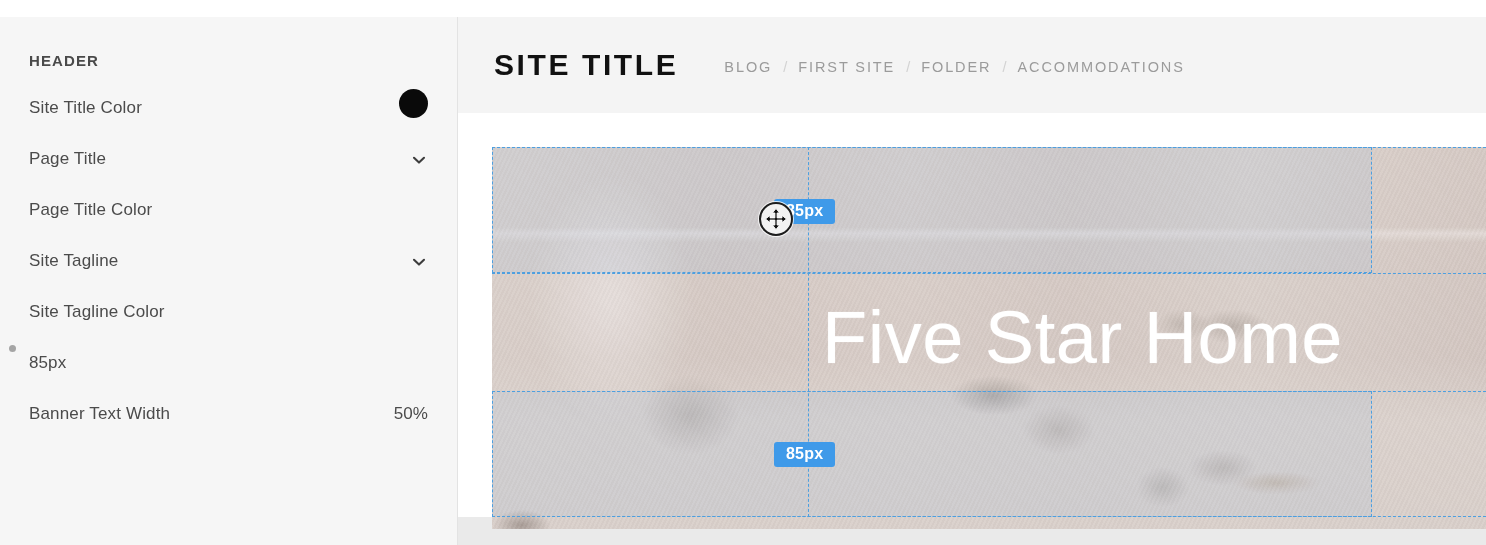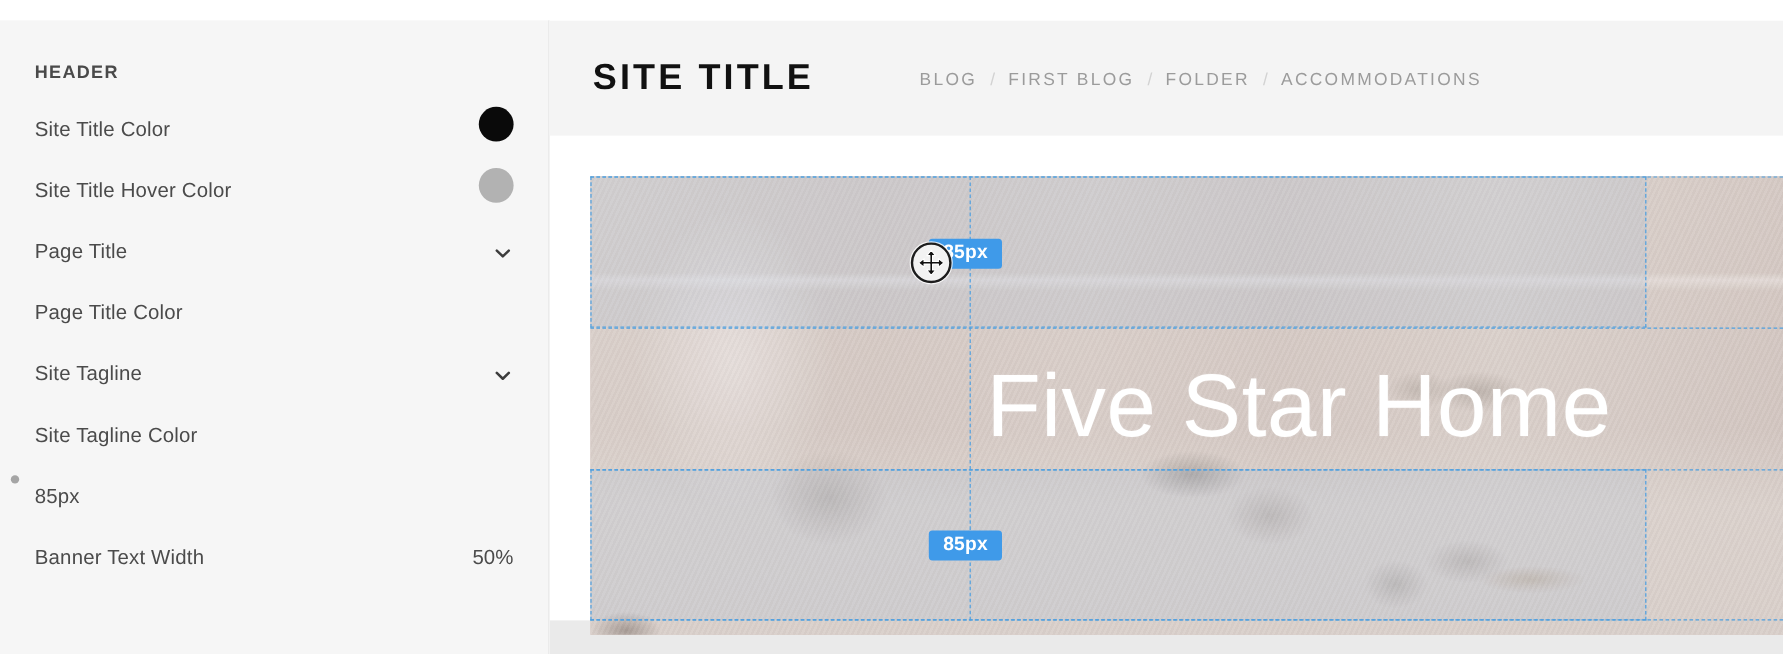--- a/index.html
+++ b/index.html
@@ -90,21 +90,20 @@
   }
   .site-header {
     position: absolute;
     left: 0; top: 0;
     width: 1028px;
     height: 96px;
     background: #f4f4f4;
     display: flex;
     align-items: center;
     padding-left: 36px;
-    gap: 42px;
   }
   .site-title {
     font-size: 30px;
     font-weight: 700;
     letter-spacing: 2.6px;
     color: #111111;
     white-space: nowrap;
   }
   .site-nav {
     display: flex;
@@ -250,24 +249,20 @@
 
   <aside class="sidebar">
     <div class="sidebar-scroll">
       <div class="section-title">HEADER</div>
 
       <div class="sb-row">
         <span class="sb-label">Site Title Color</span>
         <span class="swatch" style="background:#0a0a0a"></span>
       </div>
 
-      <div class="sb-row">
-        <span class="sb-label">Site Title Hover Color</span>
-        <span class="swatch" style="background:#b2b2b2"></span>
-      </div>
 
       <div class="sb-row">
         <span class="sb-label">Page Title</span>
         <span class="chev">
           <svg width="18" height="18" viewBox="0 0 18 18">
               <path d="M4 6.8 L9 11.6 L14 6.8" fill="none" stroke="#3d3d3d" stroke-width="2.1" stroke-linecap="round" stroke-linejoin="round"></path>
             </svg>
         </span>
       </div>
 
@@ -302,21 +297,21 @@
 
   <main class="preview">
 
     <div class="bottom-strip"></div>
 
     <div class="site-header">
       <div class="site-title">SITE TITLE</div>
       <nav class="site-nav">
         <span class="nav-link">BLOG</span>
         <span class="nav-sep">/</span>
-        <span class="nav-link">FIRST BLOG</span>
+        <span class="nav-link">FIRST SITE</span>
         <span class="nav-sep">/</span>
         <span class="nav-link">FOLDER</span>
         <span class="nav-sep">/</span>
         <span class="nav-link">ACCOMMODATIONS</span>
       </nav>
     </div>
 
     <div class="banner">
       <div class="banner-photo"></div>
       <div class="banner-text">Five Star Home</div>

